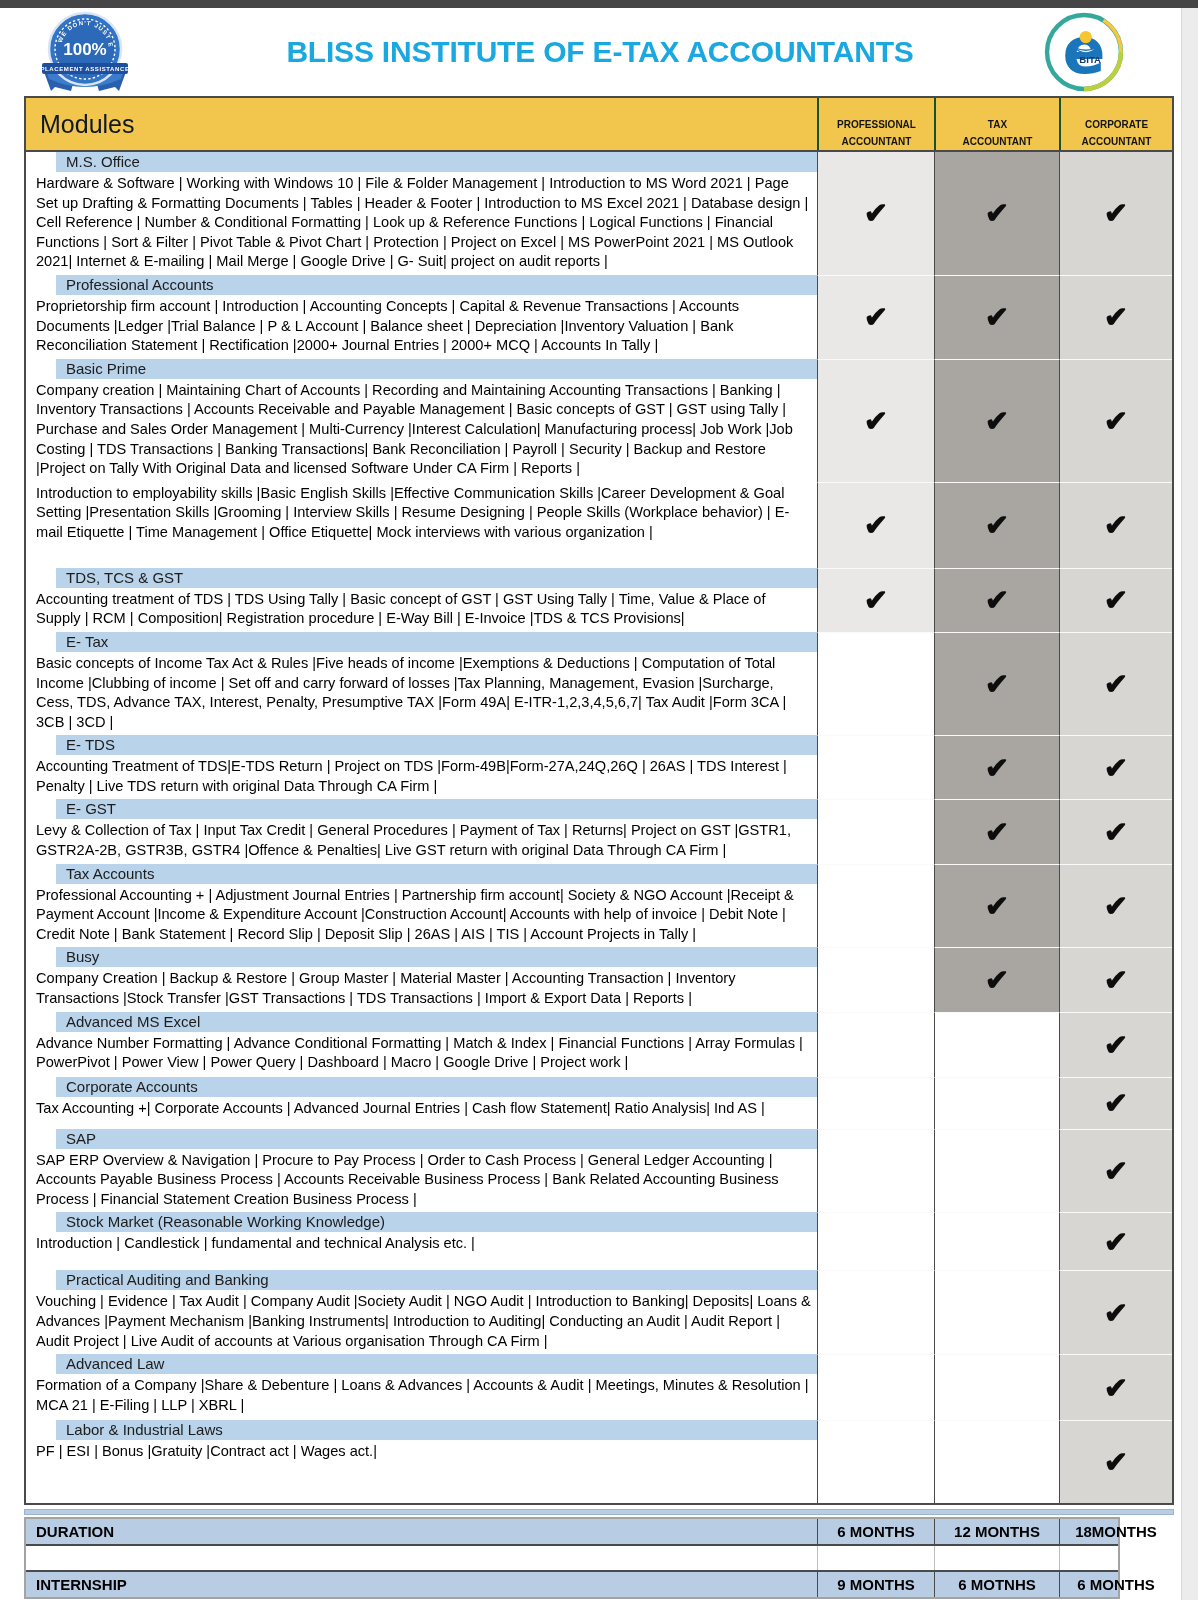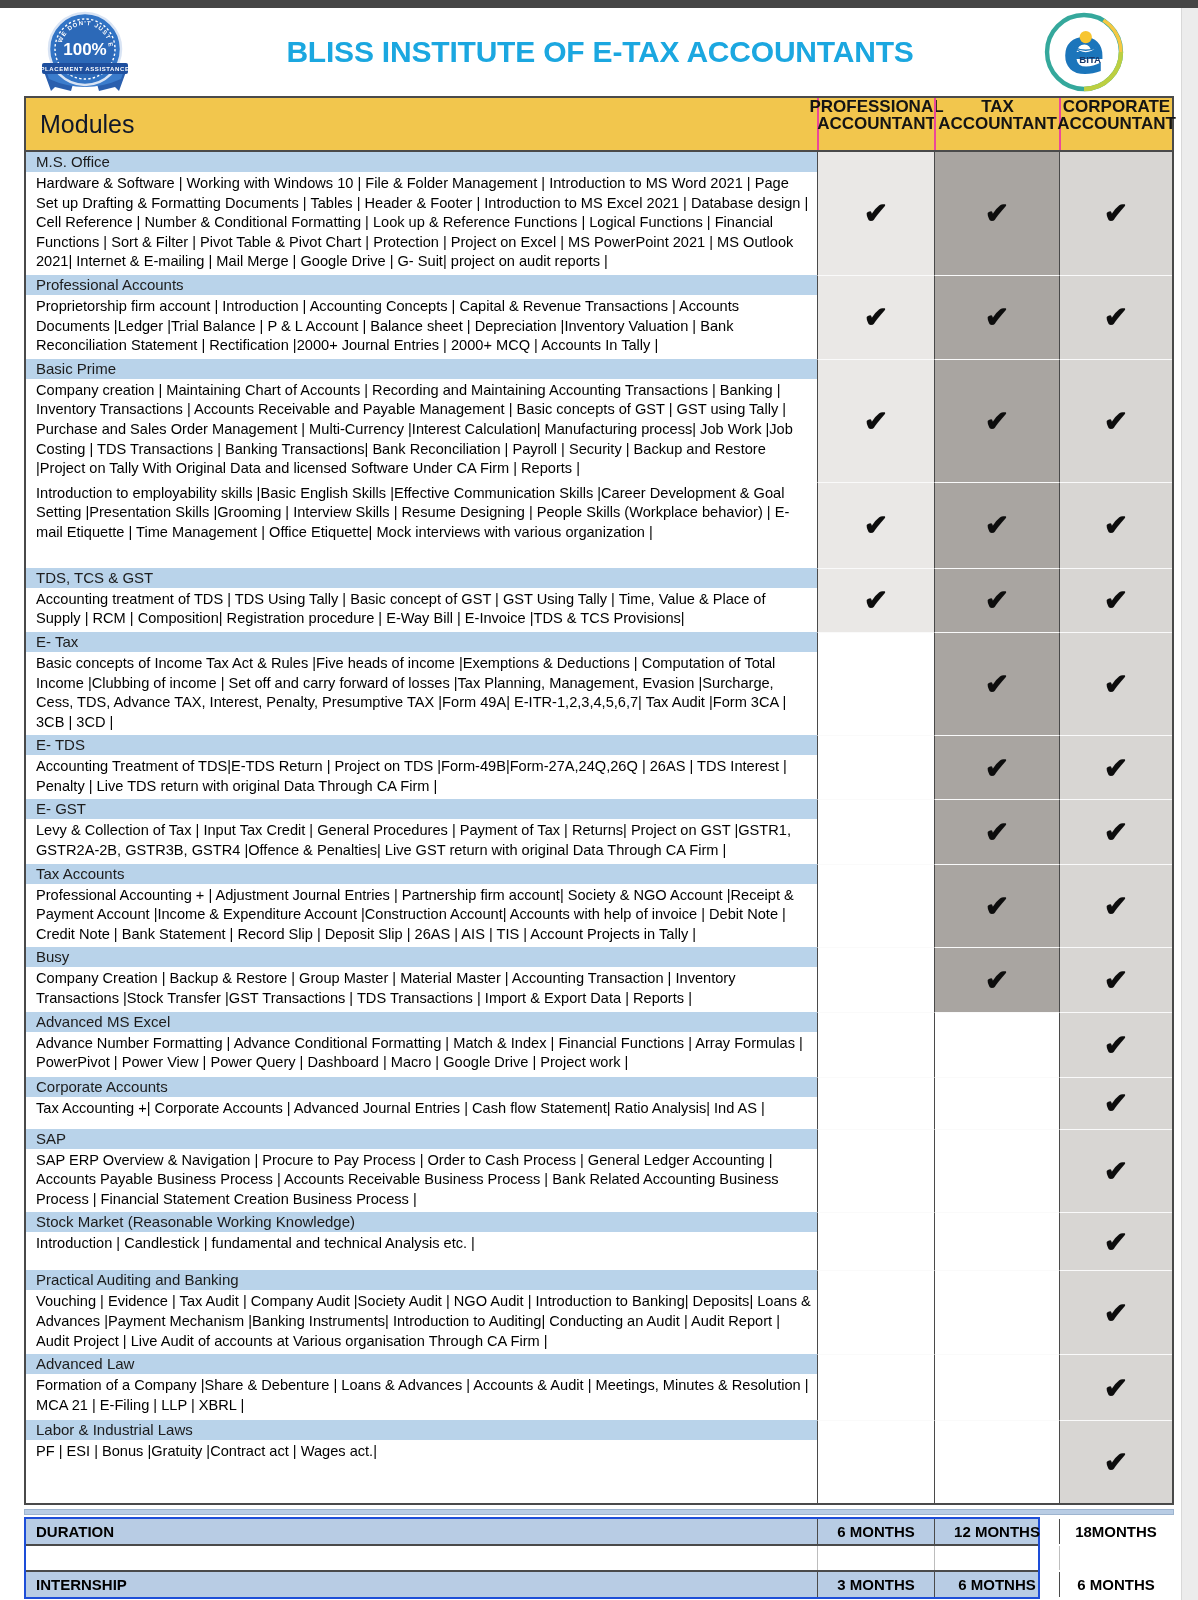--- a/index.html
+++ b/index.html
@@ -11,38 +11,38 @@
   .hdr{height:88px;display:flex;align-items:center;padding:0 10px;}
   .badge-wrap{width:150px;height:86px;display:flex;align-items:center;justify-content:center;}
   .title{flex:1;text-align:center;font-size:30px;font-weight:bold;color:var(--title-blue,#1ba7e0);letter-spacing:-0.2px;}
   .logo-wrap{width:120px;height:86px;display:flex;align-items:center;justify-content:flex-start;margin-right:28px;}
 
   
   .mtable{width:1150px;margin:0 0 0 24px;border:2px solid #4a4a4a;box-sizing:border-box;background:#fff;}
   .grid-row{display:grid;grid-template-columns:791px 117px 125px 113px;}
   .hdr-row{background:var(--header-yellow,#f2c64d);border-bottom:2px solid #4a4a4a;height:52px;}
   .hdr-modules{display:flex;align-items:center;padding-left:14px;font-size:25px;color:#0f172a;}
-  .hdr-col{border-left:2px solid #ec4899;display:flex;flex-direction:column;align-items:center;justify-content:flex-start;font-weight:bold;font-size:17px;line-height:17px;color:#141414;text-align:center;}
+  .hdr-col{border-left:2px solid #14532d;display:flex;flex-direction:column;align-items:center;justify-content:flex-end;font-weight:bold;font-size:10px;line-height:17px;color:#141414;text-align:center;}
   .sec-left{min-width:0;}
-  .sec-title{background:var(--section-blue,#b9d3ea);height:20px;font-size:15px;color:#1c1c1c;padding:1px 0 0 10px;box-sizing:border-box;white-space:nowrap;}
+  .sec-title{background:var(--section-blue,#b9d3ea);height:20px;font-size:15px;color:#1c1c1c;padding:1px 0 0 10px;box-sizing:border-box;white-space:nowrap;margin-left:30px;}
   .sec-desc{font-size:14.6px;line-height:19.6px;color:#000;padding:2px 6px 3px 10px;}
   .chk{border-left:1px solid #4a4a4a;display:flex;align-items:center;justify-content:center;font-size:29px;font-weight:bold;color:#0d0d0d;}
   .sec-row + .sec-row .chk{border-top:1px solid #fafafa;}
   .bg-p{background:var(--col-prof-gray,#eae8e6);}
   .bg-t{background:var(--col-tax-gray,#a9a5a1);}
   .bg-c{background:var(--col-corp-gray,#d8d6d3);}
   .bg-w{background:#ffffff;}
   .s0{min-height:118px}.s1{min-height:79px}.s2{min-height:118px}.s3{min-height:86px}.s4{min-height:62px}
   .s5{min-height:86px}.s6{min-height:63px}.s7{min-height:60px}.s8{min-height:83px}.s9{min-height:60px}
   .s10{min-height:65px}.s11{min-height:52px}.s12{min-height:82px}.s13{min-height:58px}.s14{min-height:80px}
   .s15{min-height:66px}.s16{min-height:83px}
 
   
   .thin-strip{width:1150px;height:6px;background:var(--band-blue,#b8cce4);margin:4px 0 0 24px;border:1px solid #9db4cf;box-sizing:border-box;}
-  .lower{width:1016px;margin:2px 0 12px 24px;border:2px solid #1d4ed8;box-sizing:border-box;}
+  .lower{width:1096px;margin:2px 0 12px 24px;border:2px solid #a3a3a3;box-sizing:border-box;}
   .band-row{height:25px;background:var(--band-blue,#b8cce4);align-items:center;}
   .band-label{font-size:15px;font-weight:bold;color:#000;padding-left:10px;display:flex;align-items:center;height:100%;}
   .band-val{border-left:1px solid #4a4a4a;display:flex;align-items:center;justify-content:center;font-size:15px;font-weight:bold;color:#000;height:100%;}
   .empty-row{height:24px;background:#fff;border-top:2px solid #4a4a4a;border-bottom:2px solid #4a4a4a;}
   .empty-cell{border-left:1px solid #bdbdbd;height:100%;}
 </style>
 </head>
 <body>
 
 <div class="page">
@@ -278,19 +278,19 @@
       <div class="band-val">18MONTHS</div>
     </div>
     <div class="grid-row empty-row">
       <div></div>
       <div class="empty-cell"></div>
       <div class="empty-cell"></div>
       <div class="empty-cell"></div>
     </div>
     <div class="grid-row band-row">
       <div class="band-label">INTERNSHIP</div>
-      <div class="band-val">3 MONTHS</div>
+      <div class="band-val">9 MONTHS</div>
       <div class="band-val">6 MOTNHS</div>
       <div class="band-val">6 MONTHS</div>
     </div>
   </div>
 
 </div>
 
 </body></html>

